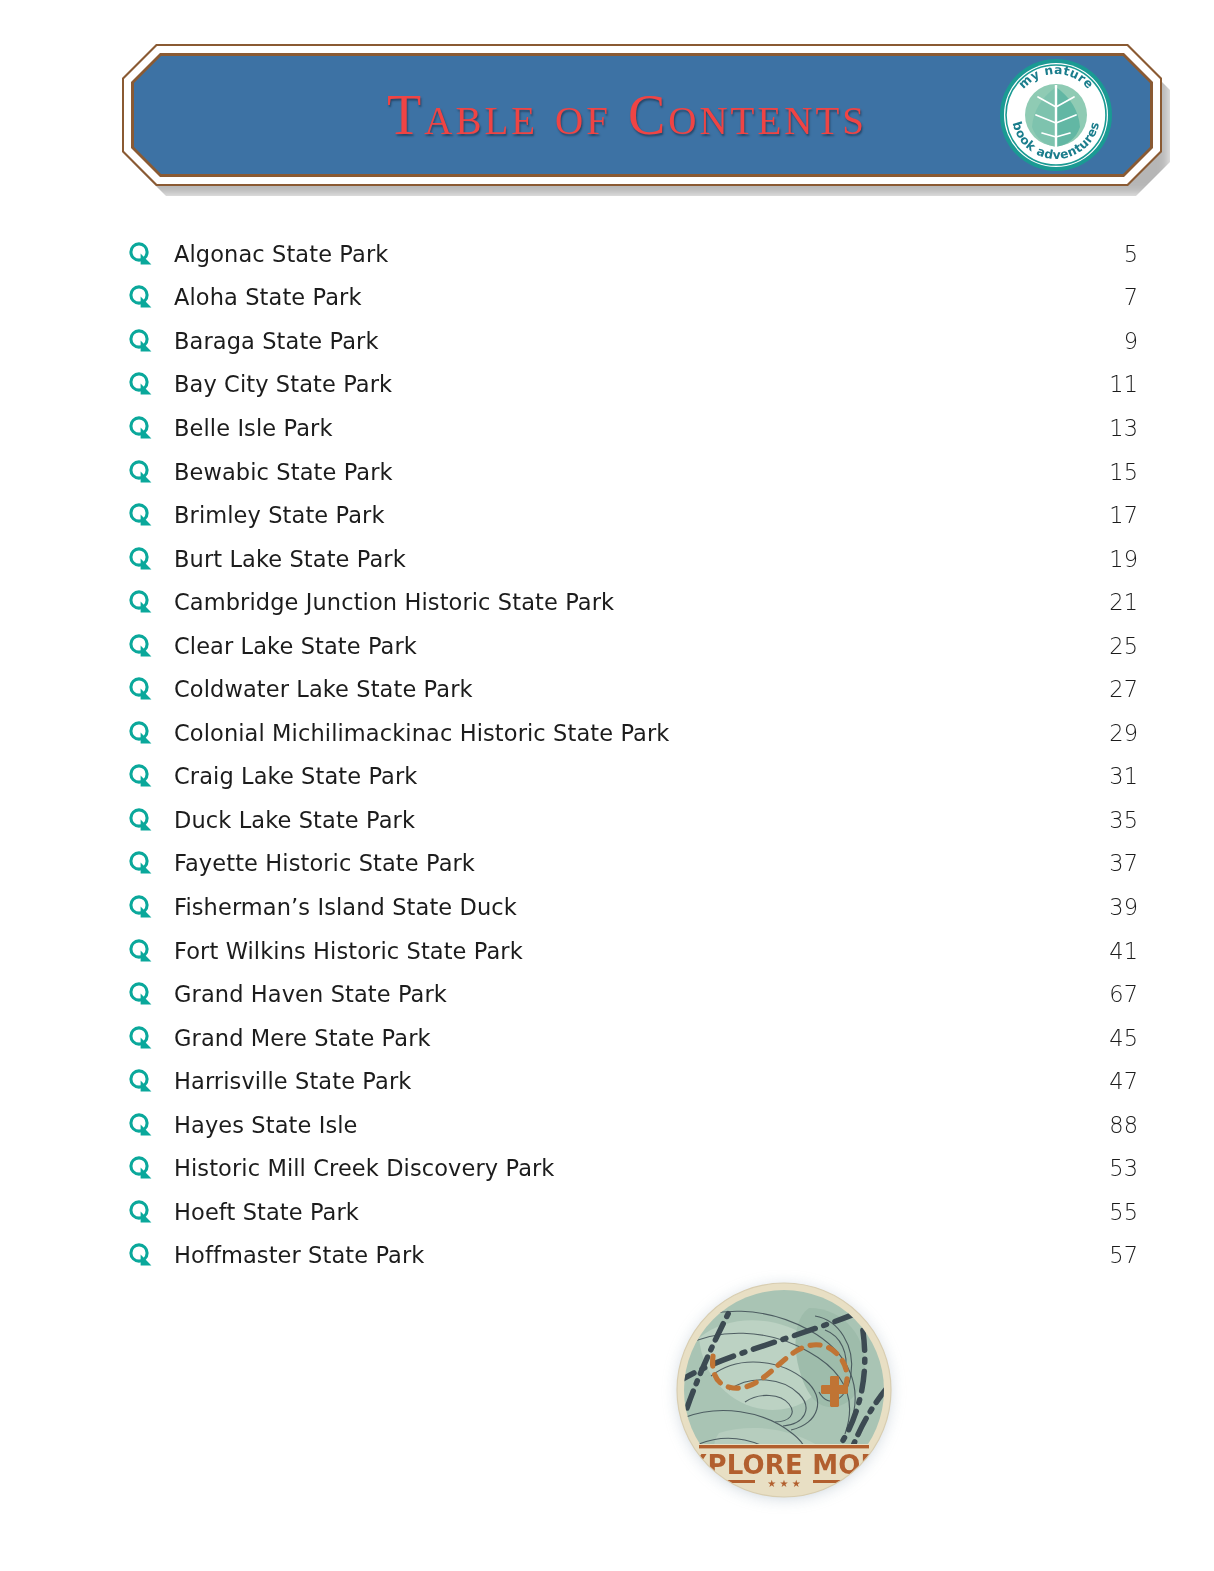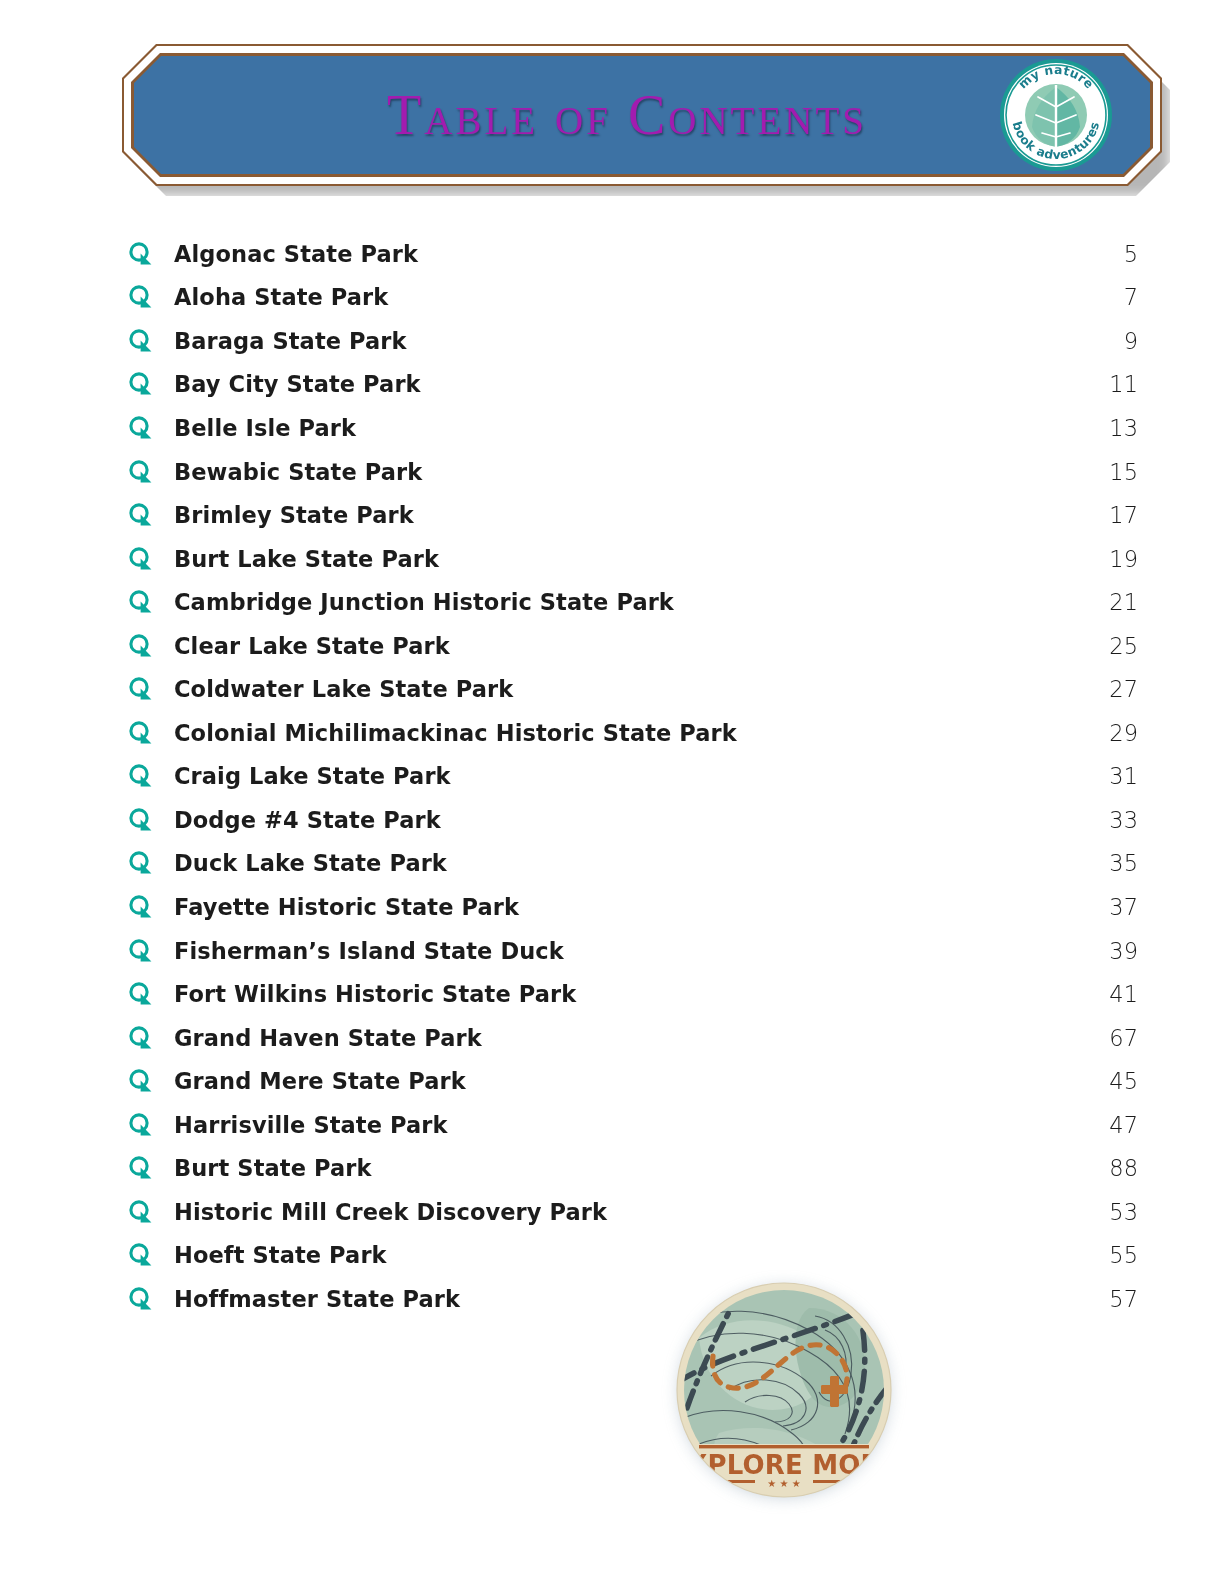--- a/index.html
+++ b/index.html
@@ -89,21 +89,21 @@
     top: 0;
     width: 1040px;
     height: 142px;
     display: flex;
     align-items: center;
     justify-content: center;
     font-family: "Liberation Serif", "DejaVu Serif", serif;
     font-size: 56px;
     letter-spacing: 3px;
     font-variant: small-caps;
-    color: #a21caf;
+    color: #ef4444;
     text-shadow: 1px 2px 2px rgba(20,35,55,0.55);
     padding-right: 30px;
     box-sizing: border-box;
     white-space: nowrap;
   }
 
   
   .brand-badge {
     position: absolute;
     left: 876px;
@@ -128,21 +128,21 @@
   .pin-icon {
     width: 26px;
     height: 26px;
     flex: 0 0 26px;
     margin-right: 20px;
     display: block;
   }
   .toc-label {
     font-family: "DejaVu Sans", "Liberation Sans", sans-serif;
     font-size: 22.5px;
-    font-weight: 700;
+    font-weight: 400;
     color: #1c1c1c;
     letter-spacing: 0.1px;
     white-space: nowrap;
   }
   .toc-dots {
     flex: 1 1 auto;
   }
   .toc-page {
     font-family: "DejaVu Sans", "Liberation Sans", sans-serif;
     font-size: 22.5px;
@@ -317,29 +317,20 @@
       </svg>
       <span class="toc-label">Craig Lake State Park</span>
       <span class="toc-dots"></span>
       <span class="toc-page">31</span>
     </div>
     <div class="toc-row">
       <svg class="pin-icon" viewBox="0 0 26 26">
         <path d="M12.6 23.4 L12.6 12.6 L23.4 23.4 Z" fill="#0aa89b"></path>
         <circle cx="11" cy="11" r="8.1" fill="none" stroke="#0aa89b" stroke-width="3.1"></circle>
       </svg>
-      <span class="toc-label">Dodge #4 State Park</span>
-      <span class="toc-dots"></span>
-      <span class="toc-page">33</span>
-    </div>
-    <div class="toc-row">
-      <svg class="pin-icon" viewBox="0 0 26 26">
-        <path d="M12.6 23.4 L12.6 12.6 L23.4 23.4 Z" fill="#0aa89b"></path>
-        <circle cx="11" cy="11" r="8.1" fill="none" stroke="#0aa89b" stroke-width="3.1"></circle>
-      </svg>
       <span class="toc-label">Duck Lake State Park</span>
       <span class="toc-dots"></span>
       <span class="toc-page">35</span>
     </div>
     <div class="toc-row">
       <svg class="pin-icon" viewBox="0 0 26 26">
         <path d="M12.6 23.4 L12.6 12.6 L23.4 23.4 Z" fill="#0aa89b"></path>
         <circle cx="11" cy="11" r="8.1" fill="none" stroke="#0aa89b" stroke-width="3.1"></circle>
       </svg>
       <span class="toc-label">Fayette Historic State Park</span>
@@ -389,21 +380,21 @@
       </svg>
       <span class="toc-label">Harrisville State Park</span>
       <span class="toc-dots"></span>
       <span class="toc-page">47</span>
     </div>
     <div class="toc-row">
       <svg class="pin-icon" viewBox="0 0 26 26">
         <path d="M12.6 23.4 L12.6 12.6 L23.4 23.4 Z" fill="#0aa89b"></path>
         <circle cx="11" cy="11" r="8.1" fill="none" stroke="#0aa89b" stroke-width="3.1"></circle>
       </svg>
-      <span class="toc-label">Burt State Park</span>
+      <span class="toc-label">Hayes State Isle</span>
       <span class="toc-dots"></span>
       <span class="toc-page">88</span>
     </div>
     <div class="toc-row">
       <svg class="pin-icon" viewBox="0 0 26 26">
         <path d="M12.6 23.4 L12.6 12.6 L23.4 23.4 Z" fill="#0aa89b"></path>
         <circle cx="11" cy="11" r="8.1" fill="none" stroke="#0aa89b" stroke-width="3.1"></circle>
       </svg>
       <span class="toc-label">Historic Mill Creek Discovery Park</span>
       <span class="toc-dots"></span>

